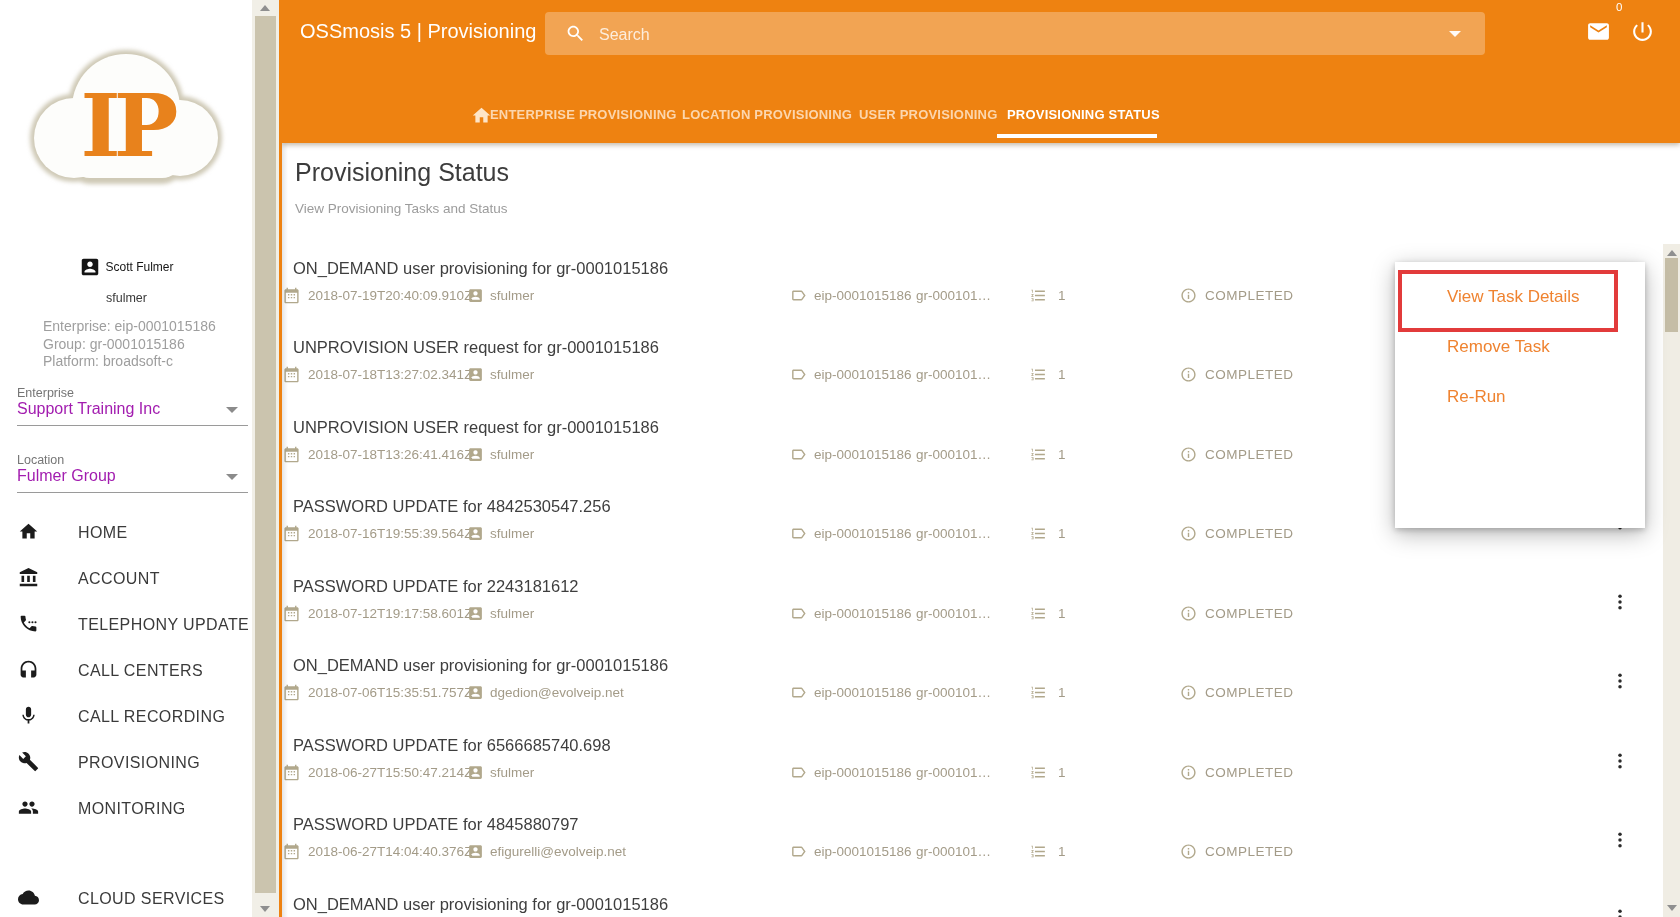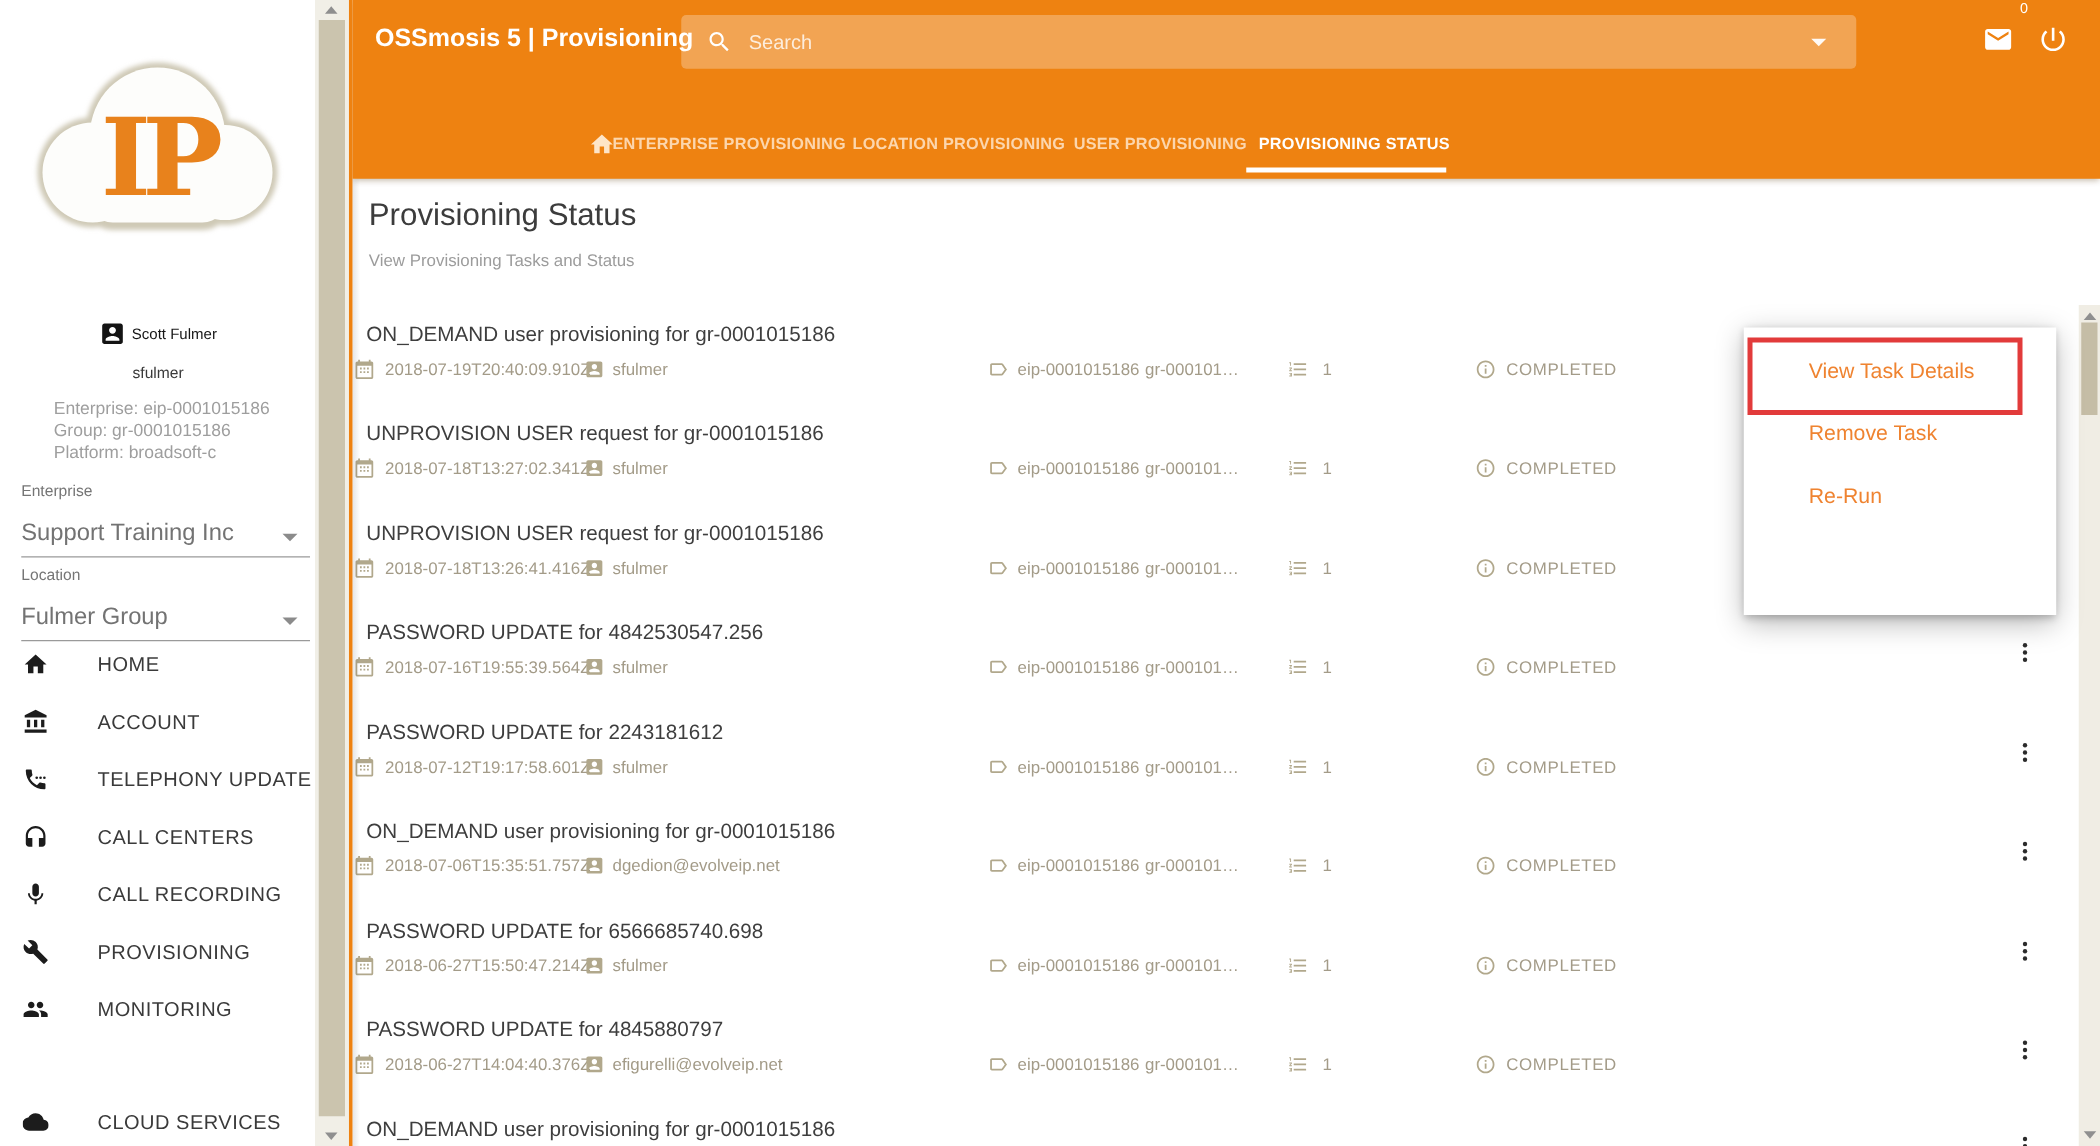--- a/index.html
+++ b/index.html
@@ -9,21 +9,21 @@
 
   
   .sidebar{position:absolute;left:0;top:0;width:253px;height:917px;background:#fff;z-index:5}
   .logo{position:absolute;left:12px;top:26px}
   .user-row{position:absolute;left:0;top:256px;width:253px;display:flex;justify-content:center;align-items:center;gap:4px}
   .user-name{font-size:12px;color:#161616}
   .user-login{position:absolute;left:0;top:291px;width:253px;text-align:center;font-size:12.5px;color:#3a3a3a}
   .user-info{position:absolute;left:43px;top:318px;font-size:14px;line-height:17.5px;color:#9e9e9e}
   .sel{position:absolute;left:17px;width:231px}
   .sel-label{font-size:12.5px;color:#757575}
-  .sel-value{font-size:19px;color:#737373;margin-top:16px;white-space:nowrap}
+  .sel-value{font-size:16px;color:#a21caf;margin-top:0;white-space:nowrap}
   .sel-line{height:1px;background:#9a9a9a;margin-top:7px}
   .sel-caret{position:absolute;right:10px;bottom:13px;width:0;height:0;
              border-left:6px solid transparent;border-right:6px solid transparent;border-top:6px solid #8b8b8b}
   .mitem{position:absolute;left:0;width:253px;height:26px;cursor:pointer}
   .micon{position:absolute;left:18px;top:2px;width:21px;height:21px;color:#1c1c1c}
   .mlabel{position:absolute;left:78px;top:5px;font-size:16px;letter-spacing:.4px;color:#3a3a3a}
 
   
   .sscroll{position:absolute;left:252px;top:0;width:27px;height:917px;background:#f1efe7;z-index:6}
   .sthumb{position:absolute;left:3px;top:16px;width:21px;height:877px;background:#cbc4ae}
@@ -31,21 +31,21 @@
   .tri-down{width:0;height:0;border-left:5px solid transparent;border-right:5px solid transparent;border-top:6px solid #8f8f8f;position:absolute}
 
   .orange-line{position:absolute;left:279px;top:0;width:3px;height:917px;background:#EE8211;z-index:4}
 
   
   .main{position:absolute;left:282px;top:0;width:1398px;height:917px;background:#fff}
   .main::before{content:'';position:absolute;left:0;top:143px;width:6px;height:774px;
                 background:linear-gradient(90deg,rgba(0,0,0,.10),rgba(0,0,0,0));z-index:2}
   .app-header{position:absolute;left:0;top:0;width:1398px;height:143px;background:#EE8211;
               box-shadow:0 2px 5px rgba(80,50,0,.35);z-index:3}
-  .app-title{position:absolute;left:18px;top:20px;font-size:20px;font-weight:700;color:#fff;white-space:nowrap}
+  .app-title{position:absolute;left:18px;top:20px;font-size:20px;font-weight:400;color:#fff;white-space:nowrap}
   .search{position:absolute;left:263px;top:12px;width:940px;height:43px;border-radius:4px;
           background:rgba(255,255,255,.28)}
   .search-icon{position:absolute;left:20px;top:11px;width:21px;height:21px;color:#fff}
   .search-input{position:absolute;left:52px;top:0;width:820px;height:43px;border:0;background:transparent;
                 outline:none;font-size:16px;color:#fff;font-family:"Liberation Sans",sans-serif}
   .search-input::placeholder{color:rgba(255,255,255,.8)}
   .search-caret{position:absolute;right:24px;top:19px;width:0;height:0;
                 border-left:6px solid transparent;border-right:6px solid transparent;border-top:6px solid rgba(255,255,255,.95)}
   .hbtn{position:absolute;top:19px;width:25px;height:25px;color:#fff;background:none;border:0;padding:0;cursor:pointer}
   .mail-btn{left:1304px}
@@ -69,21 +69,21 @@
   .mi{position:absolute;top:1px;width:17px;height:17px;color:#b1a88c}
   .mt{position:absolute;top:2px;font-size:13.5px;color:#a39b88;white-space:nowrap}
   .p-cal{left:1px}.p-date{left:26px}.p-per{left:185px}.p-user{left:208px}
   .p-lab{left:508px}.p-ent{left:532px}.p-grp{left:634px}
   .p-lst{left:748px}.p-cnt{left:776px}.p-inf{left:898px}
   .p-sta{left:923px;letter-spacing:.5px}
   .kebab{position:absolute;left:1328px;width:20px;height:22px;background:none;border:0;padding:0;cursor:pointer;color:#2b2b2b;z-index:1}
   .kebab svg{width:20px;height:22px;margin:0 auto}
 
   
-  .ctx{position:absolute;left:1113px;top:262px;width:250px;height:230px;background:#fff;z-index:10;
+  .ctx{position:absolute;left:1113px;top:262px;width:250px;height:266px;background:#fff;z-index:10;
        box-shadow:0 6px 22px rgba(0,0,0,.28),0 2px 6px rgba(0,0,0,.22)}
   .ctx-item{position:absolute;left:0;width:250px;height:50px;line-height:50px;padding-left:52px;
             box-sizing:border-box;font-size:17px;color:#EF8330;cursor:pointer;white-space:nowrap}
   .ctx-hl{position:absolute;left:3px;top:8px;width:212px;height:54px;border:4px solid #E23B3B;z-index:11;pointer-events:none}
 
   
   .rscroll{position:absolute;left:1381px;top:244px;width:17px;height:673px;background:#f0ede4;z-index:8}
   .rthumb{position:absolute;left:2px;top:14px;width:13px;height:74px;background:#c5bda6}
 </style>
 </head>

